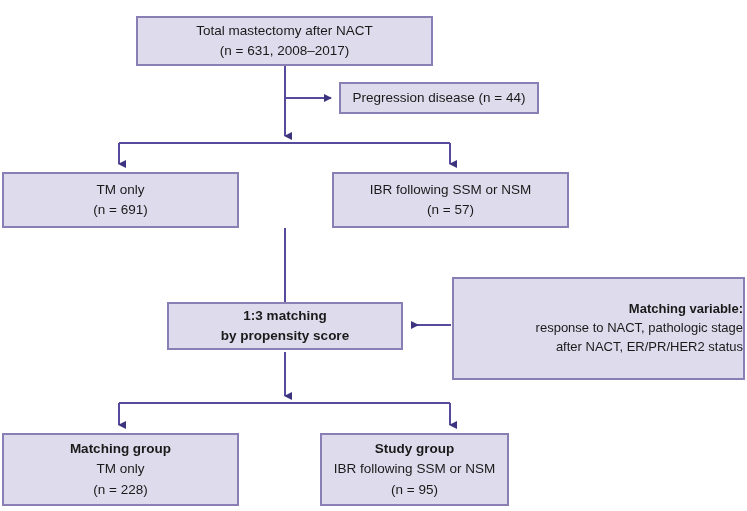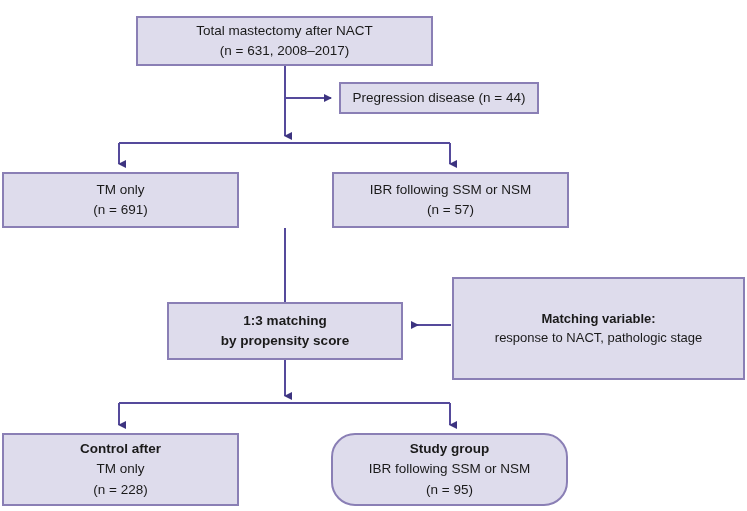--- a/index.html
+++ b/index.html
@@ -43,25 +43,25 @@
     top: 0;
     width: 747px;
     height: 511px;
     pointer-events: none;
   }
   
   #node-total      { left: 136px; top: 2px;   width: 297px; height: 50px; margin-top: 14px; }
   #node-progress   { left: 339px; top: 82px;  width: 200px; height: 32px; }
   #node-tm-only    { left: 2px;   top: 172px; width: 237px; height: 56px; }
   #node-ibr        { left: 332px; top: 172px; width: 237px; height: 56px; }
-  #node-matching   { left: 167px; top: 302px; width: 236px; height: 58px; }
+  #node-matching   { left: 167px; top: 302px; width: 236px; height: 48px; }
   #node-variables  { left: 452px; top: 277px; width: 293px; height: 103px;
-                     font-size: 13px; line-height: 1.45; }
+                     font-size: 13px; line-height: 1.45; align-items: flex-end; }
   #node-control    { left: 2px;   top: 433px; width: 237px; height: 73px; }
-  #node-study      { left: 331px; top: 433px; width: 237px; height: 73px; border-radius: 24px; }
+  #node-study      { left: 320px; top: 433px; width: 189px; height: 73px; }
 </style>
 </head>
 <body>
 
 <div id="flowchart">
 
   <svg id="svg-connectors" viewBox="0 0 747 511" width="747" height="511" xmlns="http://www.w3.org/2000/svg">
     <defs>
       <marker id="arrow-down" markerWidth="8" markerHeight="8" refX="4" refY="7" orient="auto" markerUnits="userSpaceOnUse">
         <path d="M0,0 L8,0 L4,8 z" fill="#3d3480"></path>
@@ -114,24 +114,25 @@
   </div>
 
   <div class="node" id="node-matching">
     <span class="line-strong">1:3 matching</span>
     <span class="line-strong">by propensity score</span>
   </div>
 
   <div class="node" id="node-variables">
     <span class="line-strong">Matching variable:</span>
     <span class="line-normal">response to NACT, pathologic stage</span>
+    <span class="line-normal">after NACT, ER/PR/HER2 status</span>
   </div>
 
   <div class="node" id="node-control">
-    <span class="line-strong">Control after</span>
+    <span class="line-strong">Matching group</span>
     <span class="line-normal">TM only</span>
     <span class="line-normal">(n = 228)</span>
   </div>
 
   <div class="node" id="node-study">
     <span class="line-strong">Study group</span>
     <span class="line-normal">IBR following SSM or NSM</span>
     <span class="line-normal">(n = 95)</span>
   </div>
 

